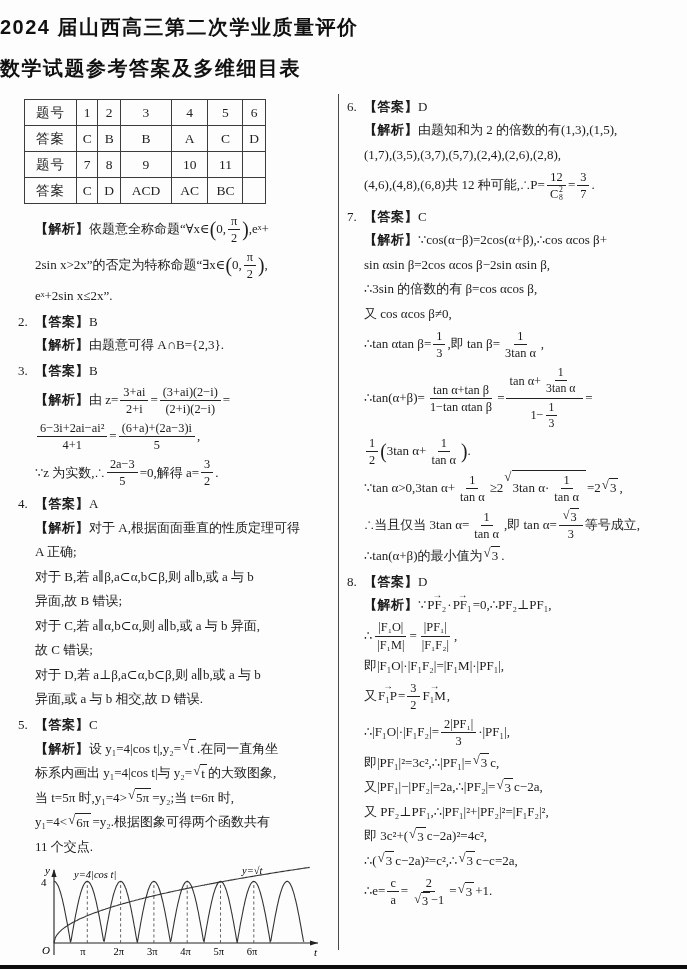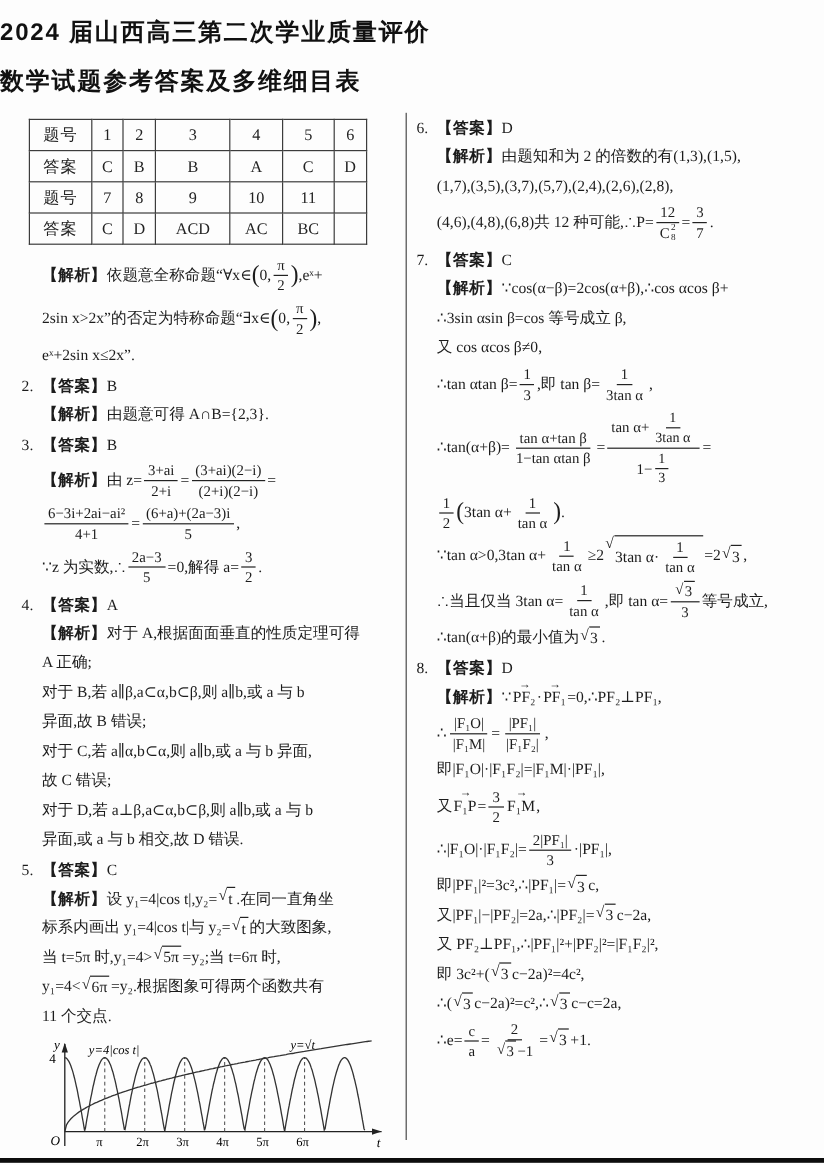--- a/index.html
+++ b/index.html
@@ -14,21 +14,21 @@
   .title-line {
     text-align:left; font-family:"Liberation Sans","DejaVu Sans",sans-serif;
     font-weight:700; font-size:20px; letter-spacing:1.5px; line-height:30px;
     margin-bottom:11px; color:#111;
   }
   .content { display:flex; align-items:stretch; margin-top:3px; height:856px; }
   .col-left  { width:338px; padding:2px 3px 0 18px; }
   .col-right { flex:1; border-left:1.5px solid #4a4a4a; padding:1px 6px 0 8px; }
 
   table.answers {
-    border-collapse:collapse; width:282px; margin:3px 0 8px 6px;
+    border-collapse:collapse; width:242px; margin:3px 0 8px 6px;
     font-size:13.5px; color:#222;
   }
   table.answers td {
     border:1.4px solid #3c3c3c; text-align:center; height:26px; padding:0 2px;
   }
   table.answers td.qh { width:52px; letter-spacing:1px; }
 
   .item { padding-left:17px; margin-bottom:2px; }
   .item-head { margin-left:-17px; min-height:23px; line-height:23px; }
   .inum { display:inline-block; width:17px; }
@@ -240,21 +240,22 @@
                     <span>8</span>
                   </span></span>
               </span>=<span class="frac">
                 <span class="fnum">3</span>
                 <span class="fden">7</span>
               </span>.</div>
           </div>
           <div class="item">
             <div class="item-head"><span class="inum">7.</span><b class="albl">【答案】</b><span class="aval">C</span></div>
             <div class="line"><b class="albl">【解析】</b>∵cos(α−β)=2cos(α+β),∴cos αcos β+</div>
-            <div class="line">∴3sin αsin β=cos 等号成立 β,</div>
+            <div class="line">sin αsin β=2cos αcos β−2sin αsin β,</div>
+            <div class="line">∴3sin 的倍数的有 β=cos αcos β,</div>
             <div class="line">又 cos αcos β≠0,</div>
             <div class="line">∴tan αtan β=<span class="frac">
                 <span class="fnum">1</span>
                 <span class="fden">3</span>
               </span>,即 tan β=<span class="frac">
                 <span class="fnum">1</span>
                 <span class="fden">3tan α</span>
               </span>,</div>
             <div class="line">∴tan(α+β)=<span class="frac">
                 <span class="fnum">tan α+tan β</span>

